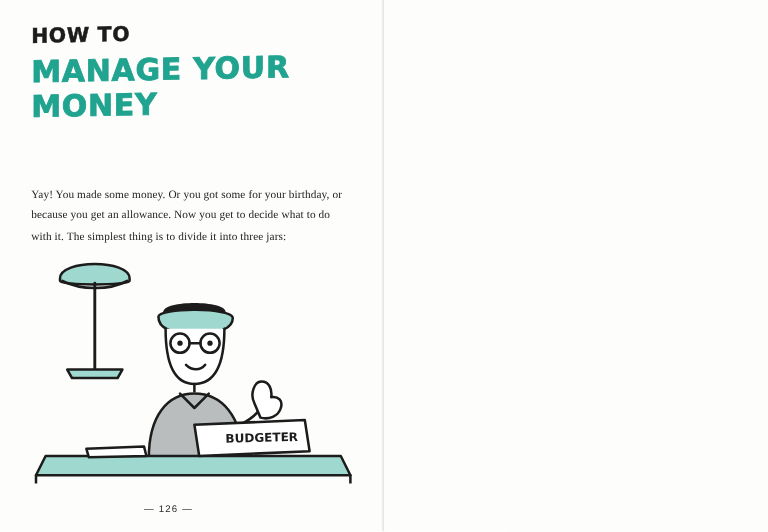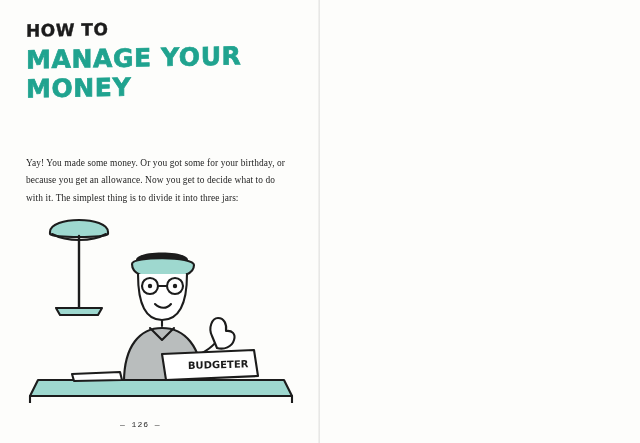--- a/index.html
+++ b/index.html
@@ -93,21 +93,21 @@
     left: 12px;
     top: 168px;
     width: 300px;
     height: 235px;
   }
 
   
   .folio {
     position: absolute;
     bottom: 14px;
-    font-family: Liberation Mono, monospace;
+    font-family: Liberation Sans, sans-serif;
     font-size: 8px;
     color: #2a2a2a;
     letter-spacing: 1px;
   }
   #folio-left { left: 120px; }
 </style>
 </head>
 <body>
 
 <div class="spread">

